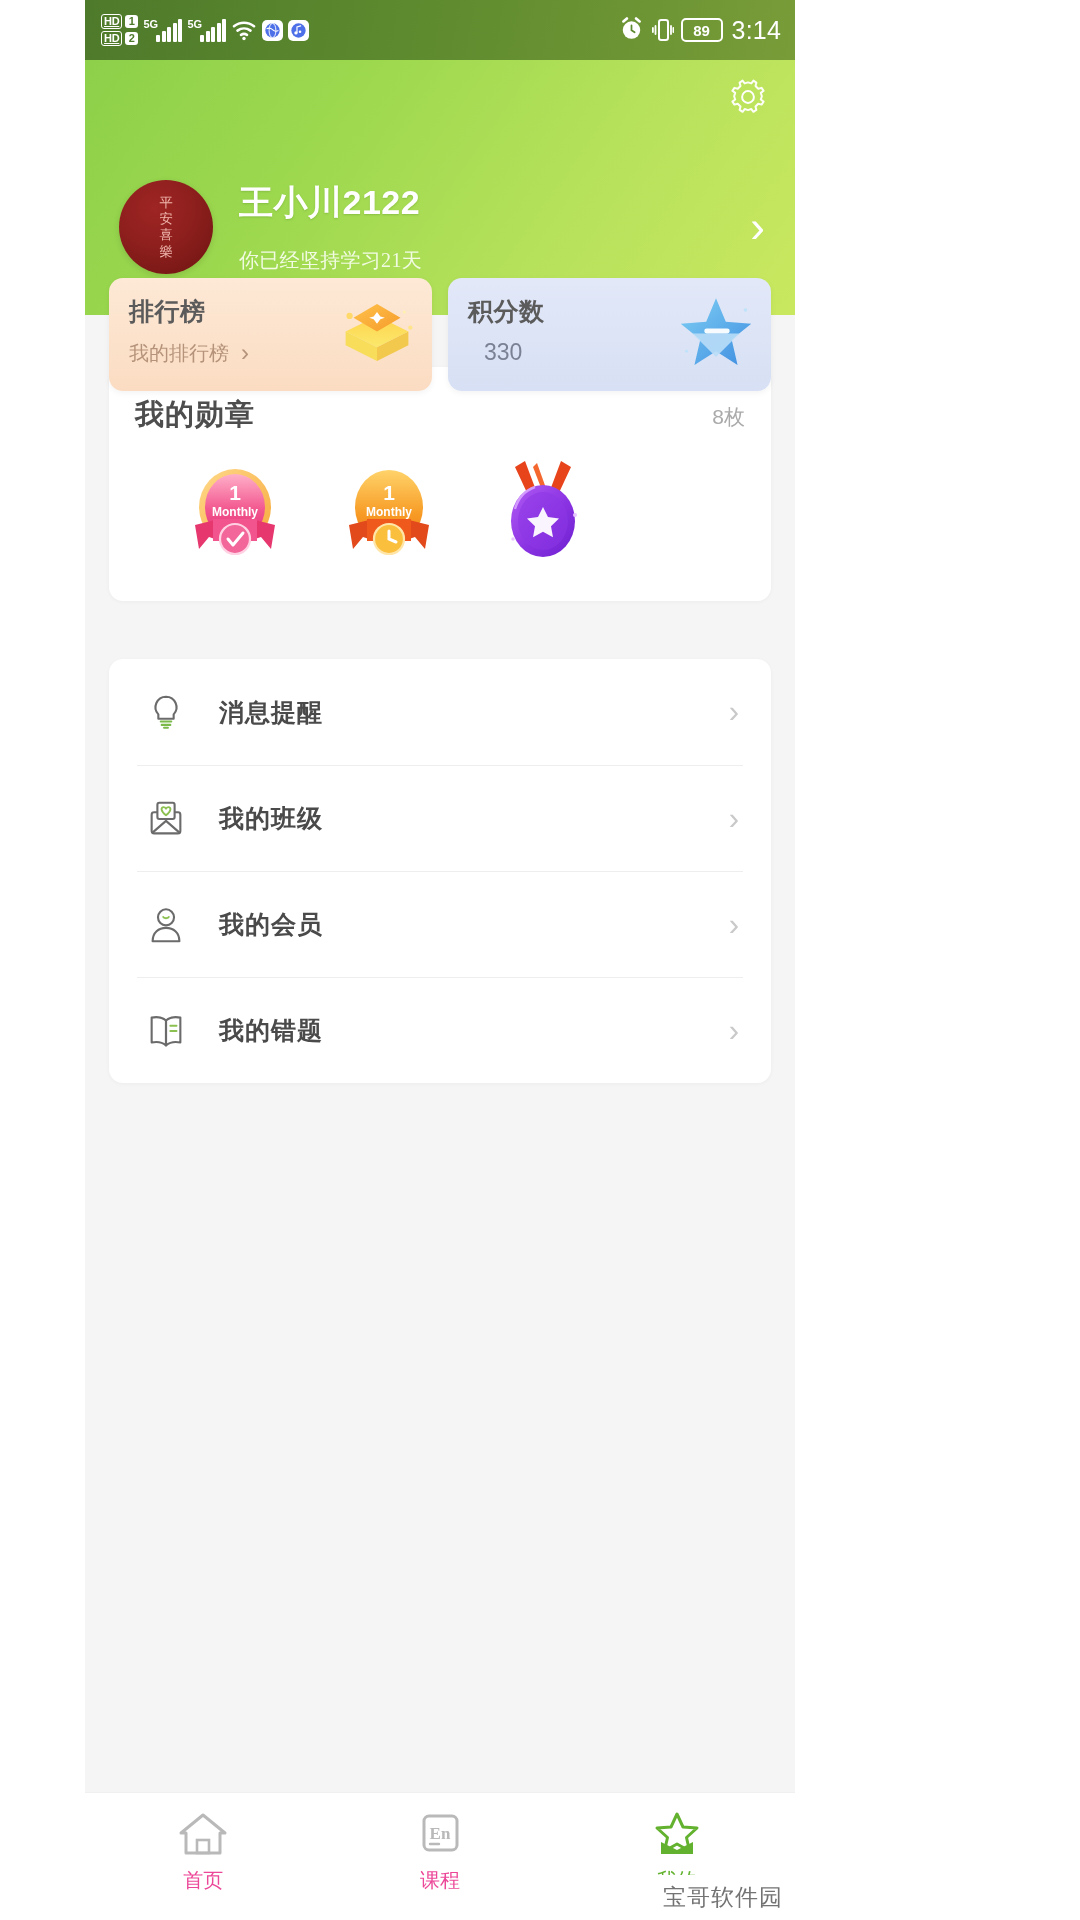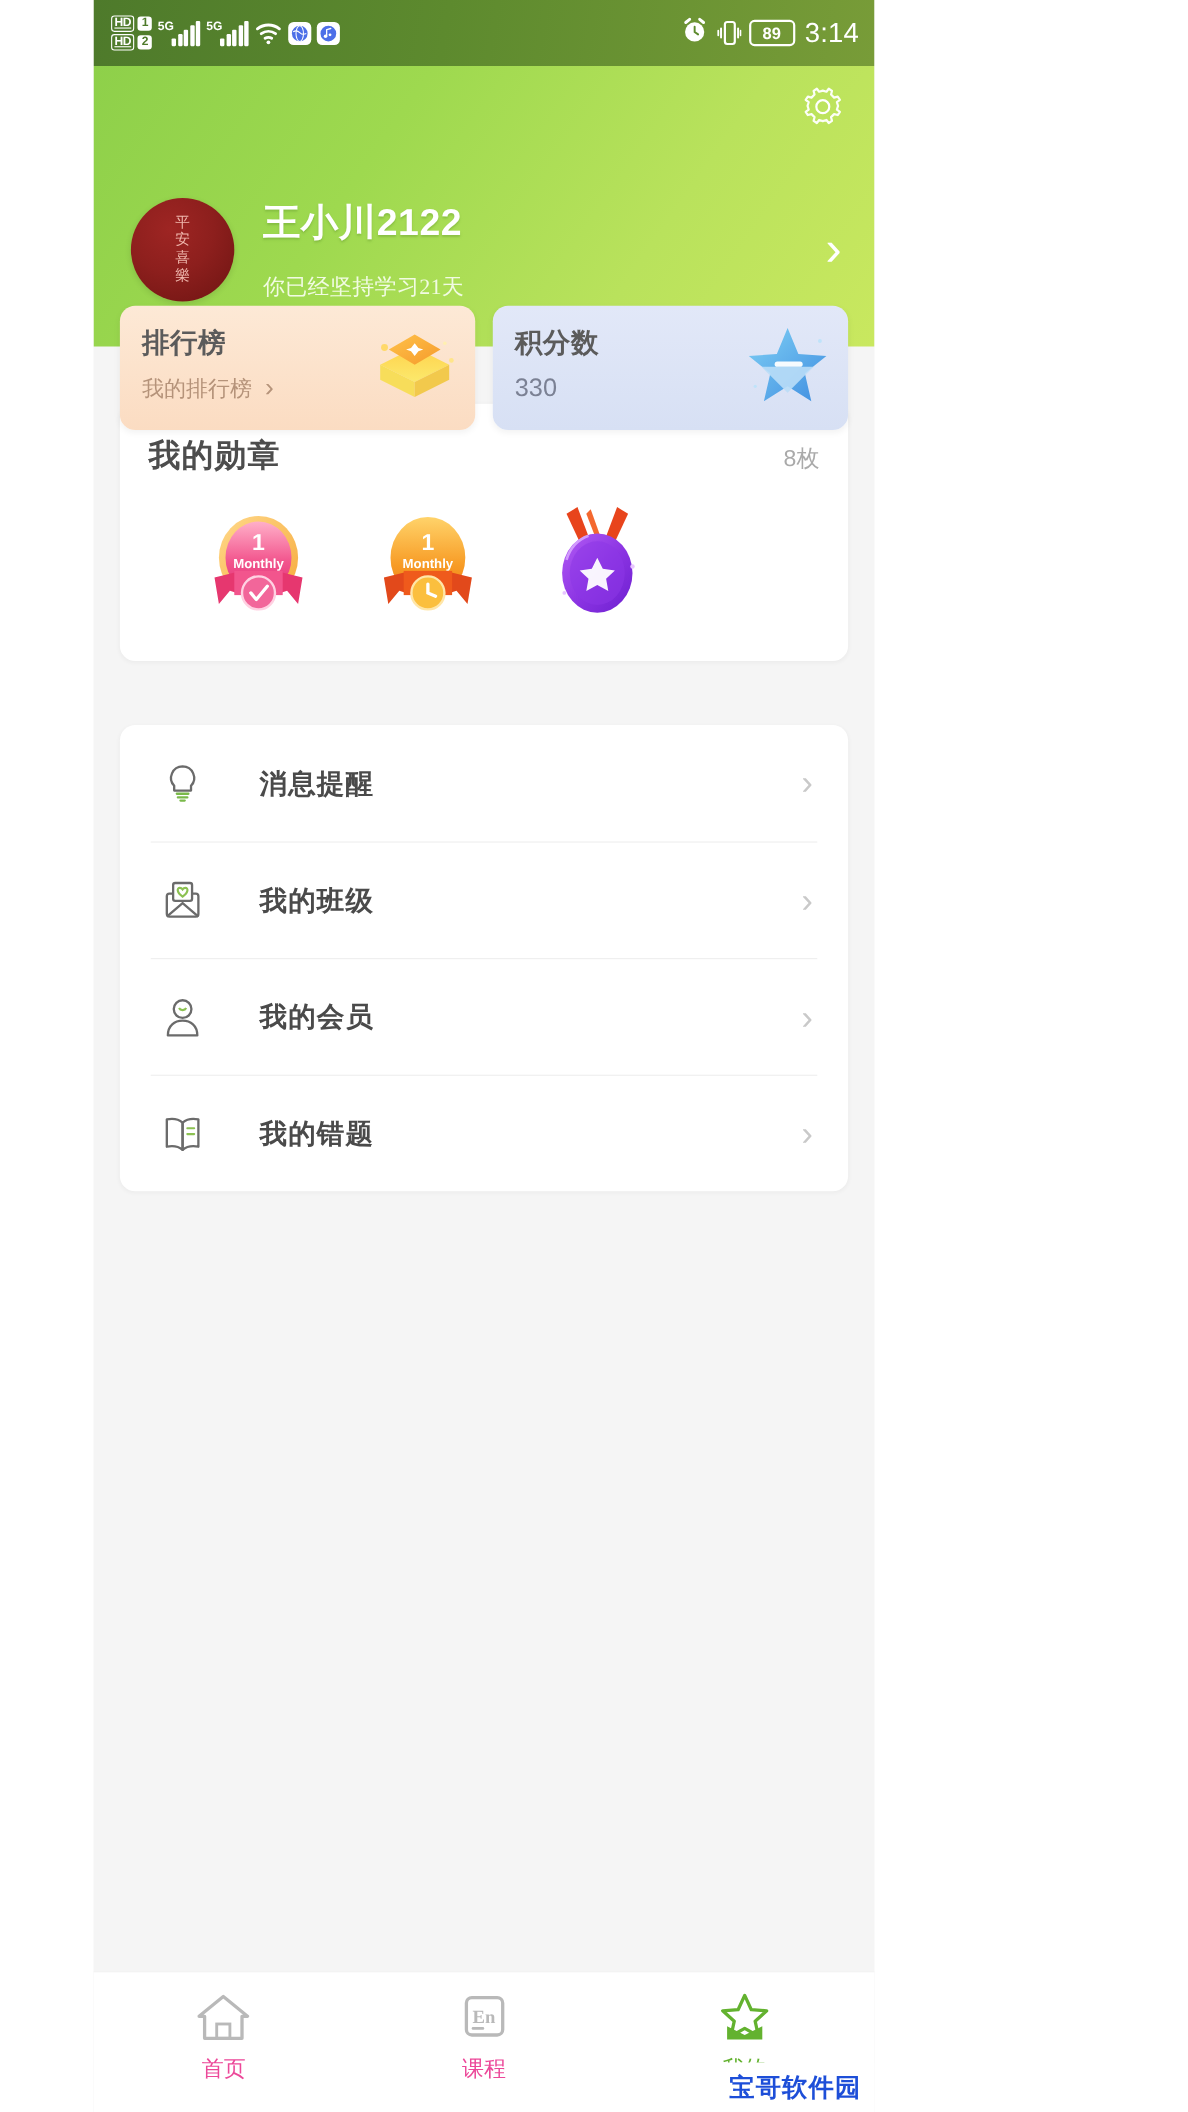--- a/index.html
+++ b/index.html
@@ -90,21 +90,21 @@
   .stat{
     position:relative; flex:1; height:113px; border-radius:14px; overflow:hidden;
     padding:17px 18px 0 20px; box-shadow:0 2px 6px rgba(0,0,0,.05);
   }
   .stat.rank{ background:linear-gradient(180deg,#fde9d6 0%,#fbdcc2 100%); }
   .stat.pts{ background:linear-gradient(180deg,#e2e8f8 0%,#d7e0f4 100%); }
   .stat-title{ font-size:25px; font-weight:bold; color:#5b5b5b; letter-spacing:.5px; }
   .stat-sub{ display:flex; align-items:center; gap:12px; margin-top:11px; }
   .stat-sub .t{ font-size:20px; color:#b5937a; }
   .stat-sub .c{ font-size:24px; color:#b5937a; font-weight:300; }
-  .stat-val{ margin-top:11px; font-size:23px; color:#7b8194; }
+  .stat-val{ margin-top:11px; font-size:23px; color:#7b8194;margin-left:16px; }
   .stat-art{ position:absolute; right:6px; top:4px; width:98px; height:105px; }
 
   
   .card{
     margin:0 24px; background:#fff; border-radius:14px;
     box-shadow:0 1px 4px rgba(0,0,0,.04);
   }
   .medalcard{ margin-top:52px; padding:28px 26px 34px 26px; }
   .medal-head{ display:flex; align-items:baseline; justify-content:space-between; }
   .medal-title{ font-size:29px; font-weight:bold; color:#4d4d4d; letter-spacing:1px; }
@@ -113,37 +113,37 @@
   .medal{ width:112px; height:110px; position:relative; }
 
   
   .menucard{ margin-top:58px; padding:0 28px; }
   .mrow{
     display:flex; align-items:center; height:106px; position:relative; cursor:pointer;
   }
   .mrow + .mrow{ border-top:1.4px solid #eeeeee; }
   .micon{ width:46px; height:46px; margin-left:6px; flex-shrink:0;
           display:flex; align-items:center; justify-content:center; }
-  .mlabel{ margin-left:47px; font-size:25px; color:#4a4a4a; font-weight:bold; letter-spacing:1px; }
+  .mlabel{ margin-left:30px; font-size:25px; color:#4a4a4a; font-weight:bold; letter-spacing:1px; }
   .mchev{ margin-left:auto; color:#c9c9c9; font-size:31px; font-weight:300; margin-right:4px; }
 
   
   .tabbar{
     position:absolute; left:0; bottom:0; width:100%; height:128px;
     background:#ffffff; display:flex; align-items:flex-start; padding-top:14px;
     border-top:1px solid #f0f0f0;
   }
   .tab{ flex:1; display:flex; flex-direction:column; align-items:center; gap:6px; cursor:pointer; }
   .tab .ti{ width:58px; height:54px; display:flex; align-items:center; justify-content:center; }
   .tab .tl{ font-size:20px; color:#ec4899; }
   .tab.active .tl{ color:#63b22f; }
 
   .watermark{
     position:absolute; right:0; bottom:0;
-    background:#ffffff; color:#1d4ed8; font-size:23px; font-weight:bold;
+    background:#ffffff; color:#737373; font-size:23px; font-weight:normal;
     padding:7px 12px; border-radius:4px 0 0 0; letter-spacing:1px;
     font-family:"Liberation Sans","DejaVu Sans",sans-serif;
   }
 </style>
 </head>
 <body>
 
 <div id="phone">
 
   <div class="statusbar">

